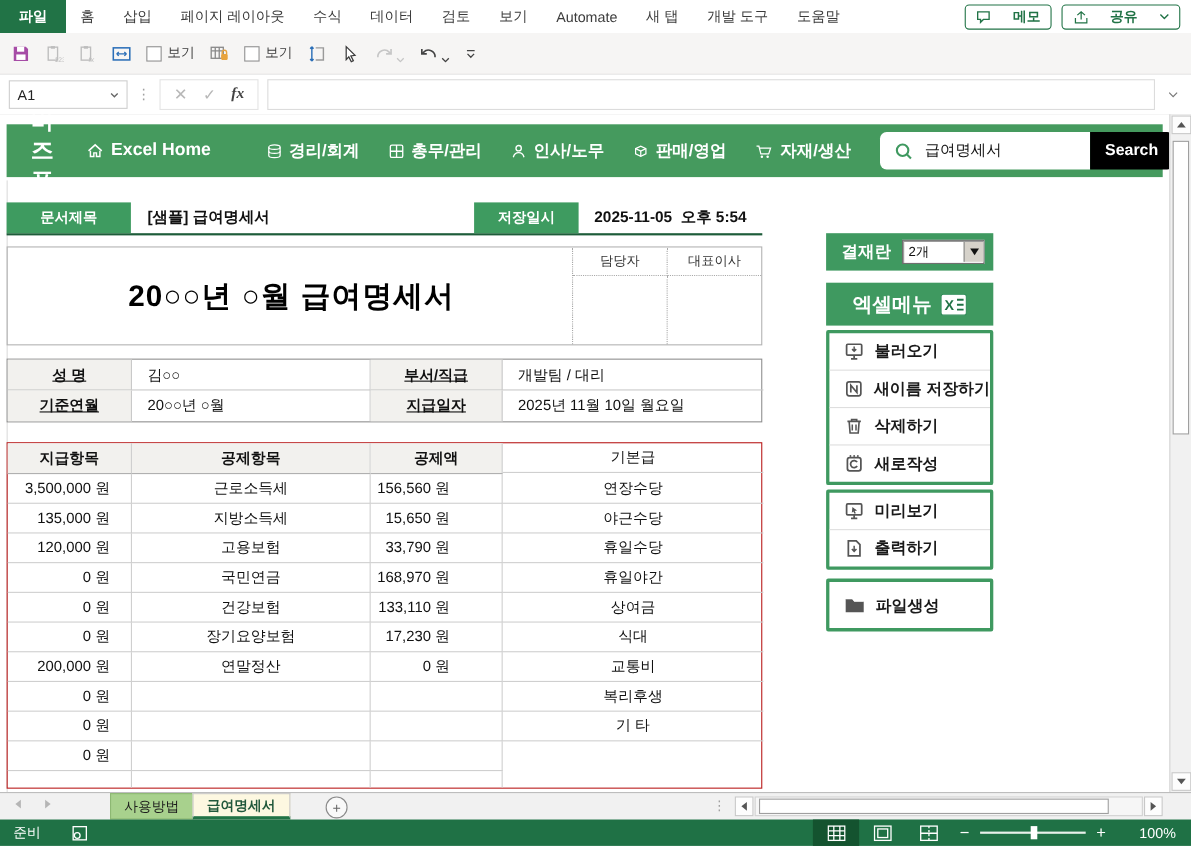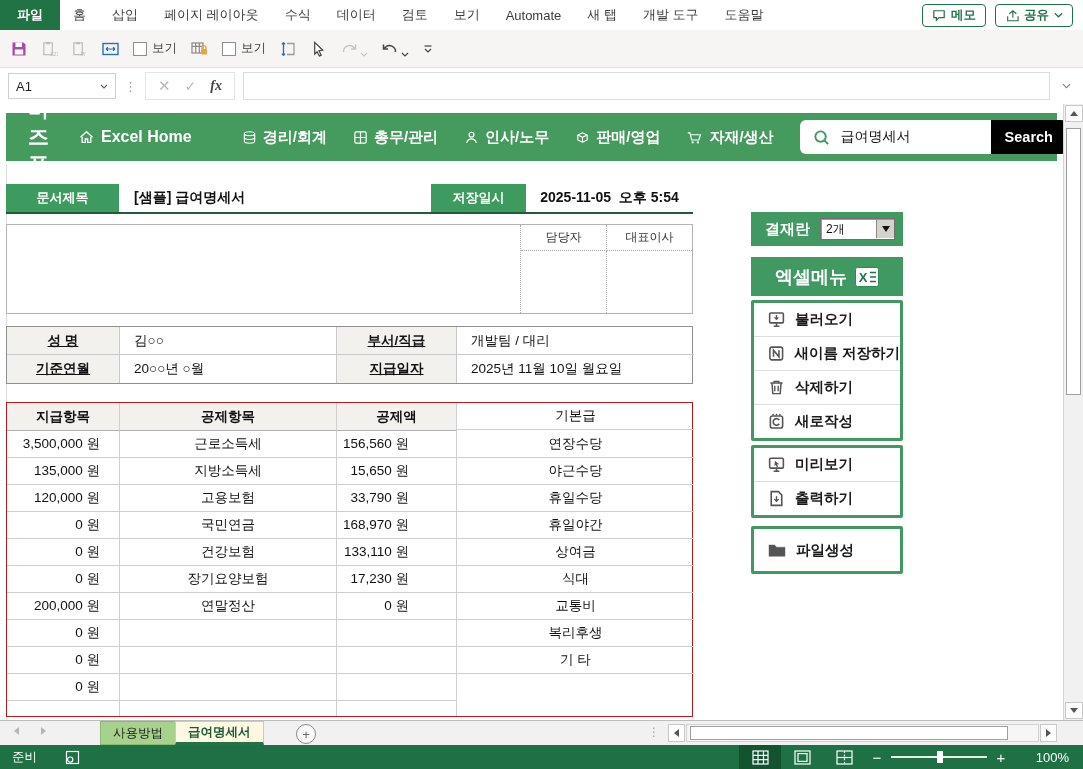--- a/index.html
+++ b/index.html
@@ -6,21 +6,21 @@
   body{width:1083px;height:769px;position:relative;overflow:hidden;background:#fff;
        font-family:"Liberation Sans","DejaVu Sans",sans-serif;-webkit-font-smoothing:antialiased;}
   svg{display:block;}
 
   
   .ribbon-tabs{height:30px;display:flex;align-items:stretch;background:#fff;}
   .file-tab{background:#217346;color:#fff;padding:0 17px;display:flex;align-items:center;font-size:13px;font-weight:bold;}
   .rtab{padding:0 13px;display:flex;align-items:center;font-size:13px;color:#3b3b3b;}
   .ribbon-right{margin-left:auto;display:flex;gap:9px;align-items:center;padding-right:10px;}
   .pill-btn{border:1px solid #217346;background:#fff;color:#217346;border-radius:4px;height:23px;
-            padding:0 9px;display:flex;align-items:center;gap:5px;font-size:12.5px;font-weight:bold;
+            padding:0 9px;display:flex;align-items:center;gap:20px;font-size:12.5px;font-weight:bold;
             font-family:inherit;cursor:pointer;}
 
   
   .qat{height:37px;background:#f6f5f4;border-bottom:1px solid #e3e2e1;display:flex;align-items:center;gap:13px;padding:0 10px;}
   .qat-item{display:flex;align-items:center;gap:5px;}
   .qat-label{font-size:12.5px;color:#3b3b3b;}
   .cb{width:12px;height:12px;border:1px solid #8f8f8f;background:#fff;display:inline-block;}
   .qat-drop{display:flex;align-items:flex-end;gap:2px;}
 
   
@@ -315,20 +315,21 @@
   </div>
 
   <div class="badge-row">
     <div class="badge">문서제목</div>
     <div class="badge-val">[샘플] 급여명세서</div>
     <div class="badge">저장일시</div>
     <div class="badge-val center">2025-11-05  오후 5:54</div>
   </div>
 
   <div class="title-box">
+    <div class="main-title">20○○년 ○월 급여명세서</div>
     <div class="sign-area">
       <div class="sign-label">담당자</div>
       <div class="sign-label">대표이사</div>
       <div class="sign-cell"></div>
       <div class="sign-cell"></div>
     </div>
   </div>
 
   <div class="info-table">
     <div class="cell lab">성 명</div>

